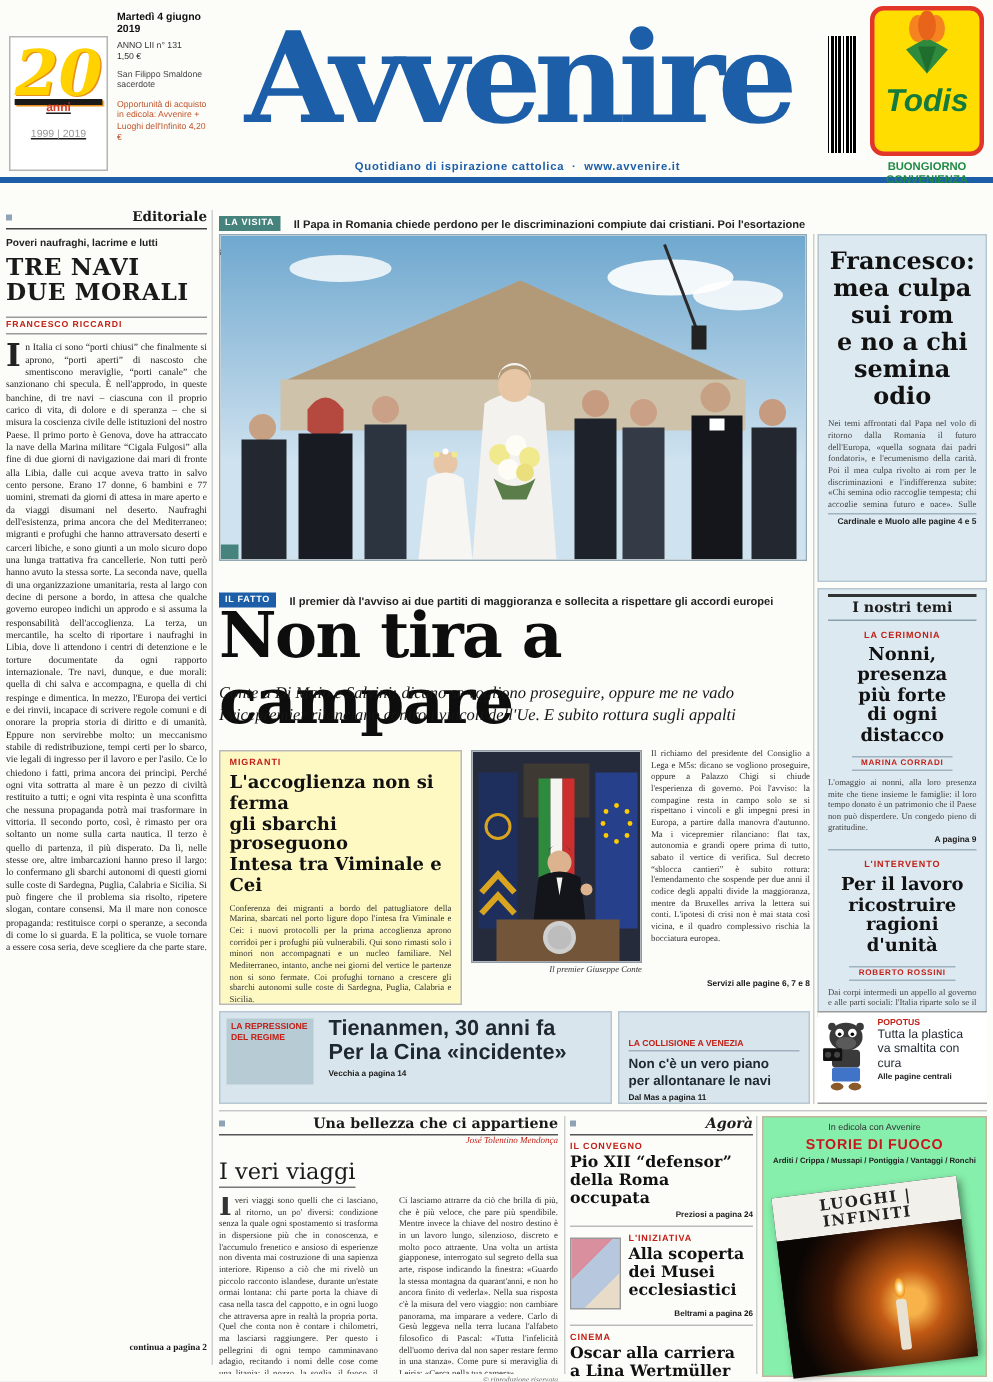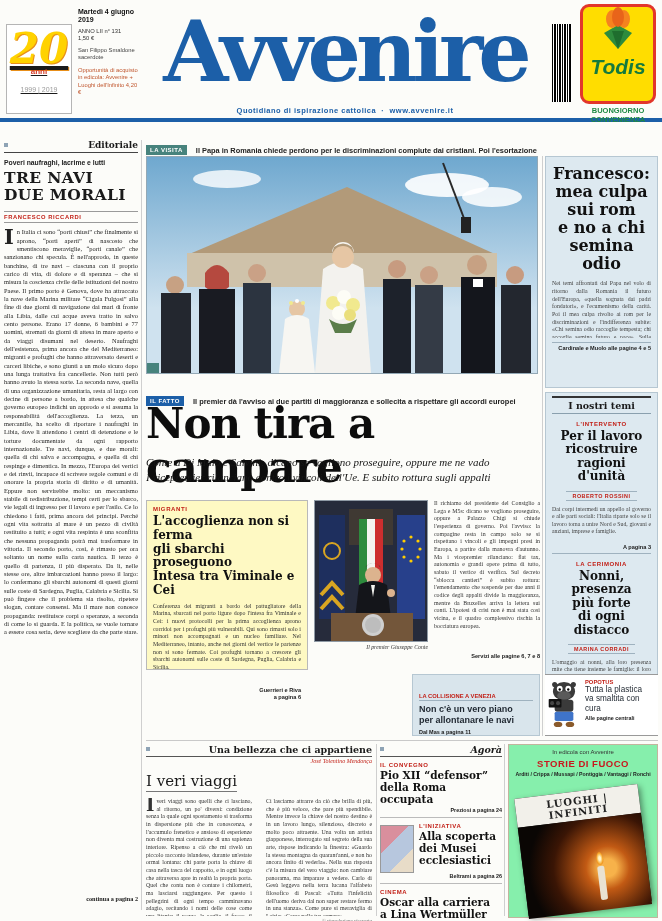--- a/index.html
+++ b/index.html
@@ -354,40 +354,47 @@
 
   <div class="abs fbcol">
     <div class="bd just">Il richiamo del presidente del Consiglio a Lega e M5s: dicano se vogliono proseguire, oppure a Palazzo Chigi si chiude l'esperienza di governo. Poi l'avviso: la compagine resta in campo solo se si rispettano i vincoli e gli impegni presi in Europa, a partire dalla manovra d'autunno. Ma i vicepremier rilanciano: flat tax, autonomia e grandi opere prima di tutto, sabato il vertice di verifica. Sul decreto “sblocca cantieri” è subito rottura: l'emendamento che sospende per due anni il codice degli appalti divide la maggioranza, mentre da Bruxelles arriva la lettera sui conti. L'ipotesi di crisi non è mai stata così vicina, e il quadro complessivo rischia la bocciatura europea.</div>
     <div class="sg">Servizi alle pagine 6, 7 e 8</div>
   </div>
 
   <div class="abs rail">
     <div class="rhead">I nostri temi</div>
 
     <div class="itm">
+      <div class="redlbl">LA CERIMONIA</div>
+      <div class="ihl pre">Nonni, presenza
+più forte
+di ogni distacco</div>
+      <div><span class="iby">MARINA CORRADI</span></div>
+      <div class="ibd">L'omaggio ai nonni, alla loro presenza mite che tiene insieme le famiglie: il loro tempo donato è un patrimonio che il Paese non può disperdere. Un congedo pieno di gratitudine.</div>
+      <div class="ipg">A pagina 9</div>
+    </div>
+
+    <div class="itm">
       <div class="redlbl">L'INTERVENTO</div>
       <div class="ihl pre">Per il lavoro
 ricostruire
 ragioni d'unità</div>
       <div><span class="iby">ROBERTO ROSSINI</span></div>
       <div class="ibd">Dai corpi intermedi un appello al governo e alle parti sociali: l'Italia riparte solo se il lavoro torna a unire Nord e Sud, giovani e anziani, imprese e famiglie.</div>
       <div class="ipg">A pagina 3</div>
     </div>
-
-    <div class="itm">
-      <div class="redlbl">LA CERIMONIA</div>
-      <div class="ihl pre">Nonni, presenza
-più forte
-di ogni distacco</div>
-      <div><span class="iby">MARINA CORRADI</span></div>
-      <div class="ibd">L'omaggio ai nonni, alla loro presenza mite che tiene insieme le famiglie: il loro tempo donato è un patrimonio che il Paese non può disperdere. Un congedo pieno di gratitudine.</div>
-      <div class="ipg">A pagina 9</div>
-    </div>
-  </div>
-
+  </div>
+
+  <div class="abs teal-box tien">
+    <div class="lab pre">LA REPRESSIONE
+DEL REGIME</div>
+    <div class="hl pre">Tienanmen, 30 anni fa
+Per la Cina «incidente»</div>
+    <div class="by">Vecchia a pagina 14</div>
+  </div>
 
   <div class="abs teal-box vene">
     <div class="lab">LA COLLISIONE A VENEZIA</div>
     <div class="hl pre">Non c'è un vero piano
 per allontanare le navi</div>
     <div class="by">Dal Mas a pagina 11</div>
   </div>
 
   <div class="abs popo">
     <svg width="34" height="50" viewBox="0 0 40 58" style="float:left;margin-right:4px;">

